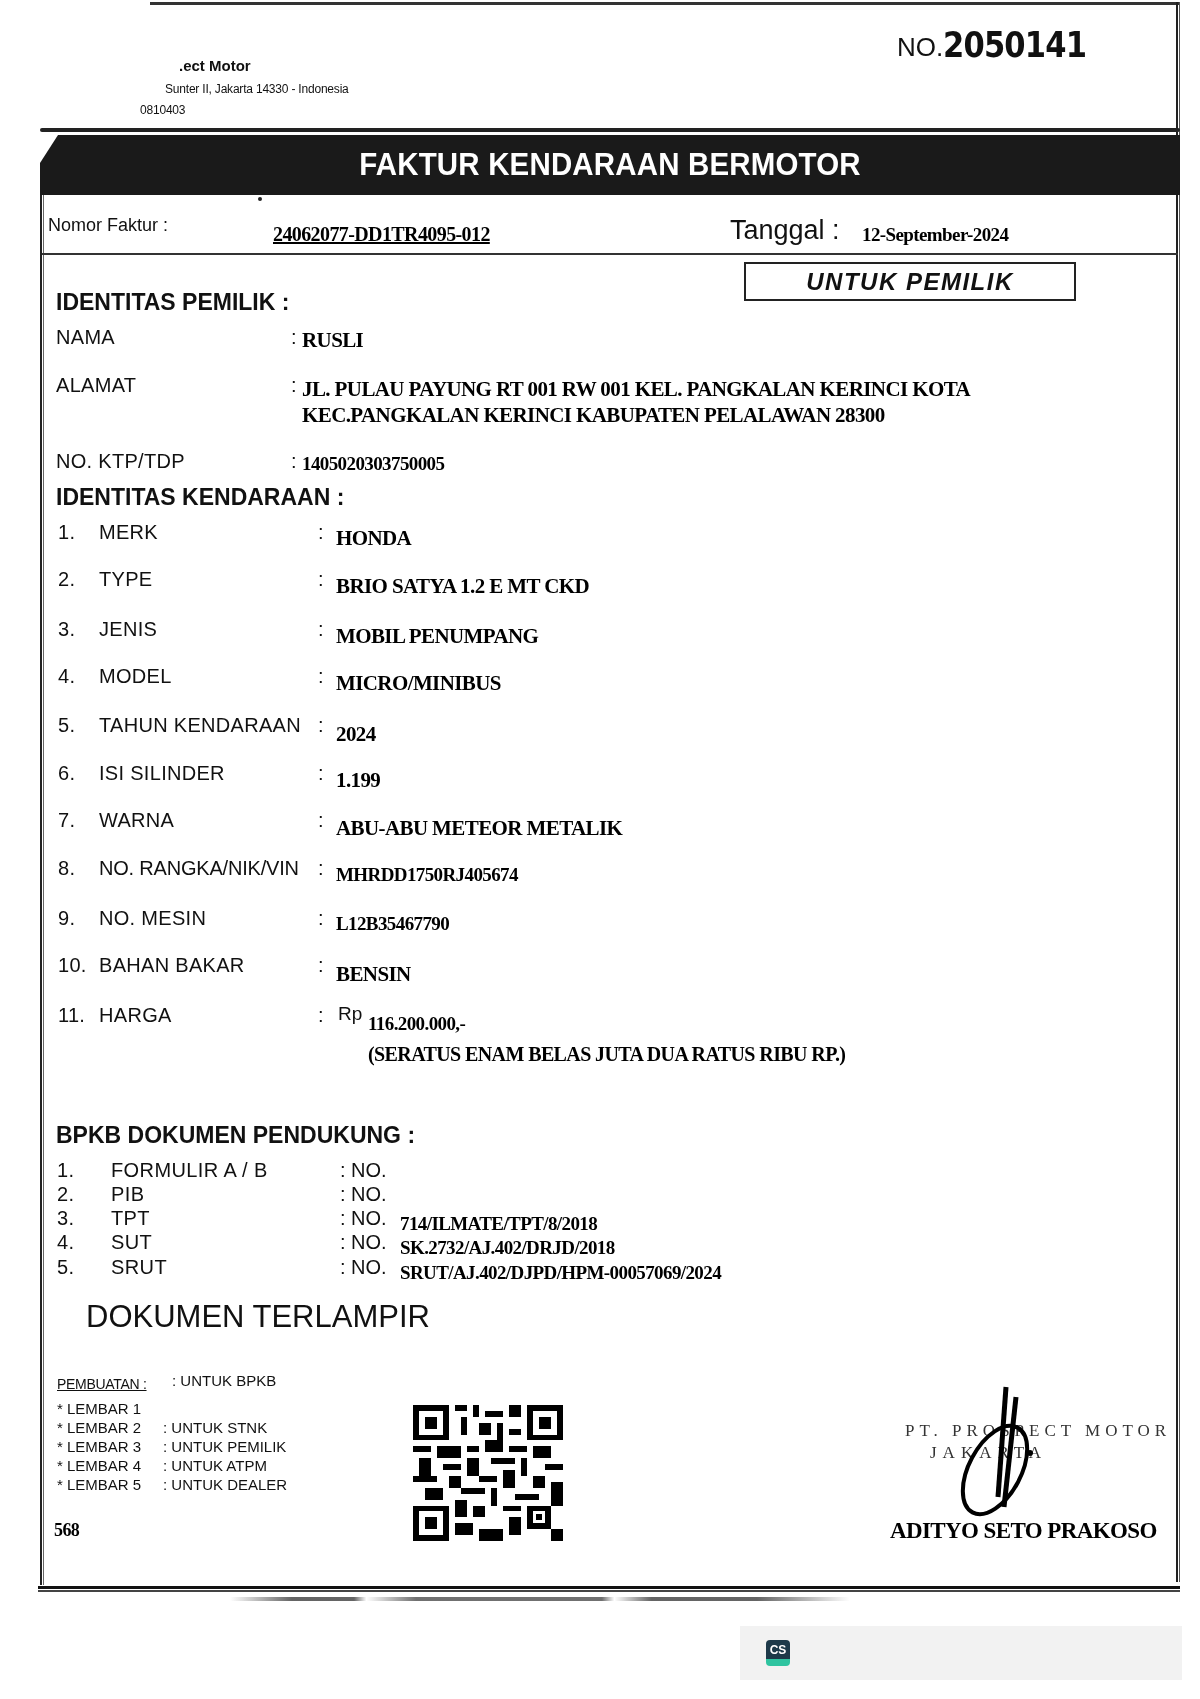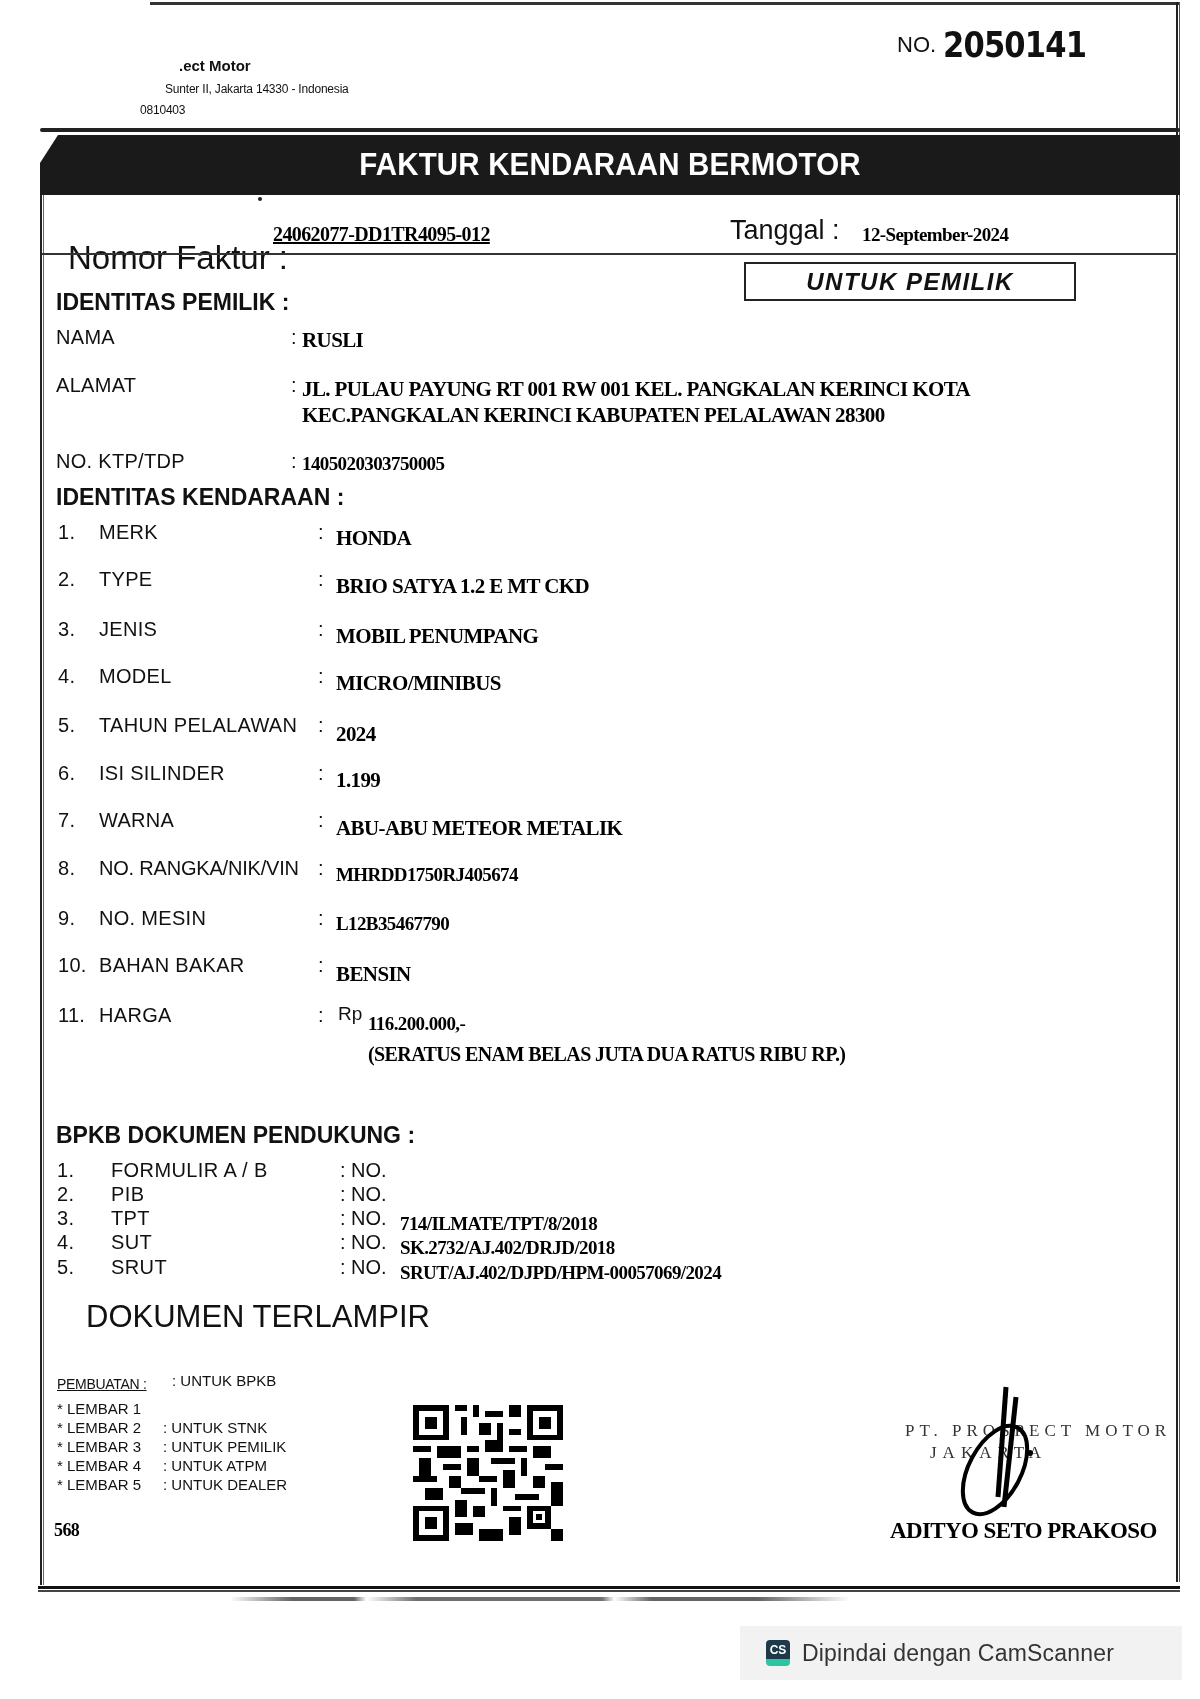--- a/index.html
+++ b/index.html
@@ -13,30 +13,30 @@
   .frame-top { left: 150px; top: 2px; width: 1030px; height: 3px; background: #333; }
   .frame-right { left: 1176px; top: 2px; width: 4px; height: 1580px; border-left: 2px solid #222; border-right: 1px solid #555; }
   .frame-left { left: 40px; top: 165px; width: 4px; height: 1420px; border-left: 2px solid #222; border-right: 1px solid #666; }
   .frame-bottom { left: 38px; top: 1586px; width: 1142px; height: 6px; border-top: 3px solid #111; border-bottom: 2px solid #444; }
   .frame-bottom-smudge { left: 230px; top: 1597px; width: 620px; height: 4px; background: linear-gradient(90deg, transparent 0%, #222 10%, #222 20%, transparent 22%, #333 30%, #333 60%, transparent 62%, #222 68%, #222 85%, transparent 100%); opacity: 0.7; }
 
   
   .company-name { left: 179px; top: 57px; font-size: 15px; font-weight: bold; }
   .company-addr { left: 165px; top: 82px; font-size: 12px; letter-spacing: -0.2px; }
   .company-code { left: 140px; top: 103px; font-size: 12px; letter-spacing: -0.2px; }
-  .doc-no-label { left: 897px; top: 32px; font-size: 22px; }
+  .doc-no-label { left: 897px; top: 32px; font-size: 26px; }
   .doc-no-value { left: 943px; top: 24px; font-size: 36px; font-weight: bold; font-family: "DejaVu Sans", sans-serif; letter-spacing: -1px; transform: scaleX(0.85); transform-origin: left center; }
 
   .title-band-line { left: 40px; top: 128px; width: 1140px; height: 4px; background: #222; border-radius: 2px; }
   .title-band { left: 40px; top: 135px; width: 1140px; height: 60px; background: #1a1a1a; clip-path: polygon(18px 0, 100% 0, 100% 100%, 0 100%, 0 28px); }
   .title-text { left: 40px; top: 135px; width: 1140px; height: 60px; line-height: 60px; text-align: center; color: #fff; font-size: 31px; font-weight: bold; letter-spacing: 0.2px; transform: scaleX(0.95); }
   .title-dot { left: 258px; top: 197px; width: 4px; height: 4px; background: #222; border-radius: 50%; }
 
   .faktur-row-line { left: 42px; top: 253px; width: 1136px; height: 2px; background: #333; }
-  .faktur-label { left: 68px; top: 215px; font-size: 33px; margin-top: 24px; }
+  .faktur-label { left: 48px; top: 215px; font-size: 18px; }
   .faktur-value { left: 273px; top: 223px; font-size: 20px; text-decoration: underline; }
   .tanggal-label { left: 730px; top: 215px; font-size: 27px; }
   .tanggal-value { left: 862px; top: 224px; font-size: 19px; }
 
   .untuk-box { left: 744px; top: 262px; width: 332px; height: 39px; border: 2px solid #222; text-align: center; line-height: 35px; font-size: 24px; font-weight: bold; font-style: italic; letter-spacing: 1.5px; }
 
   
   .section-title { font-size: 23px; font-weight: bold; }
   .label { font-size: 20px; letter-spacing: 0.3px; }
   .colon { font-size: 20px; }
@@ -120,21 +120,21 @@
 <div class="abs label" style="left:99px; top:618px;">JENIS</div>
 <div class="abs colon" style="left:318px; top:618px;">:</div>
 <div class="abs value serif-bold" style="left:336px; top:624px;">MOBIL PENUMPANG</div>
 
 <div class="abs label" style="left:58px; top:665px;">4.</div>
 <div class="abs label" style="left:99px; top:665px;">MODEL</div>
 <div class="abs colon" style="left:318px; top:665px;">:</div>
 <div class="abs value serif-bold" style="left:336px; top:671px;">MICRO/MINIBUS</div>
 
 <div class="abs label" style="left:58px; top:714px;">5.</div>
-<div class="abs label" style="left:99px; top:714px;">TAHUN PELALAWAN</div>
+<div class="abs label" style="left:99px; top:714px;">TAHUN KENDARAAN</div>
 <div class="abs colon" style="left:318px; top:714px;">:</div>
 <div class="abs value serif-bold" style="left:336px; top:722px;">2024</div>
 
 <div class="abs label" style="left:58px; top:762px;">6.</div>
 <div class="abs label" style="left:99px; top:762px;">ISI SILINDER</div>
 <div class="abs colon" style="left:318px; top:762px;">:</div>
 <div class="abs value serif-bold" style="left:336px; top:768px;">1.199</div>
 
 <div class="abs label" style="left:58px; top:809px;">7.</div>
 <div class="abs label" style="left:99px; top:809px;">WARNA</div>
@@ -267,14 +267,13 @@
     <ellipse cx="45" cy="85" rx="26" ry="48" transform="rotate(28 45 85)" fill="none" stroke="#000" stroke-width="4"></ellipse>
     <path d="M56 2 L48 112" stroke="#000" stroke-width="5" fill="none"></path>
     <path d="M66 12 L54 122" stroke="#000" stroke-width="5" fill="none"></path>
     <circle cx="80" cy="68" r="3" fill="#000"></circle>
   </svg>
 </div>
 <div class="abs signer-name serif-bold">ADITYO SETO PRAKOSO</div>
 
 <div class="abs camscanner">
   <div class="cs-icon">CS</div>
-  <div class="cs-text">Dipindai dengan CamScanner</div>
 </div>
 
 </body></html>

